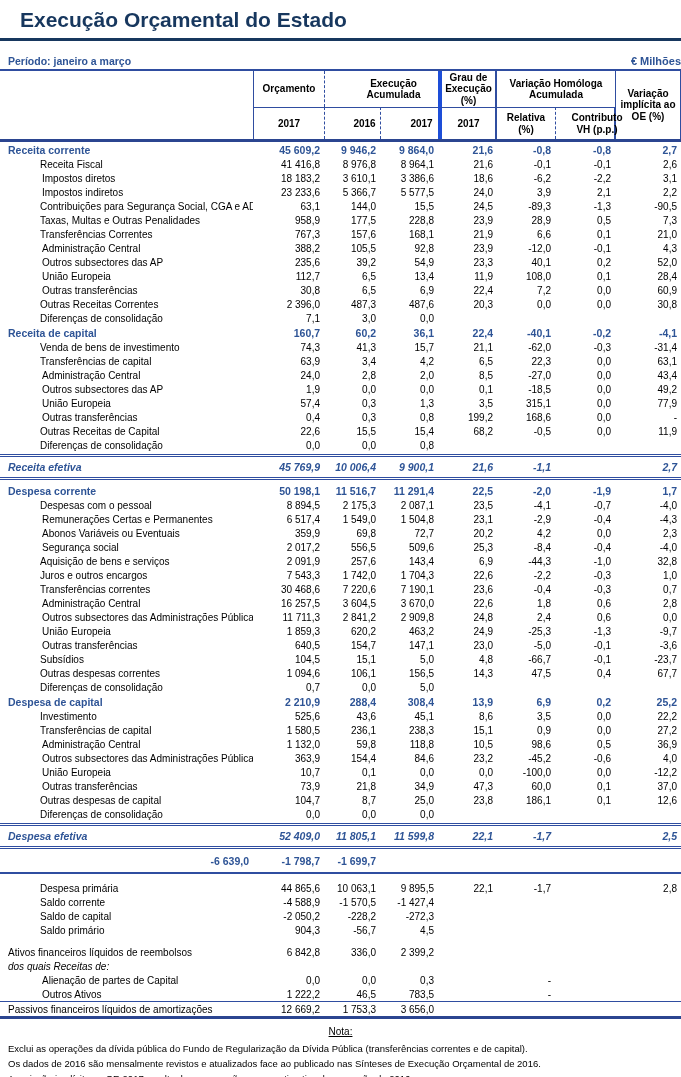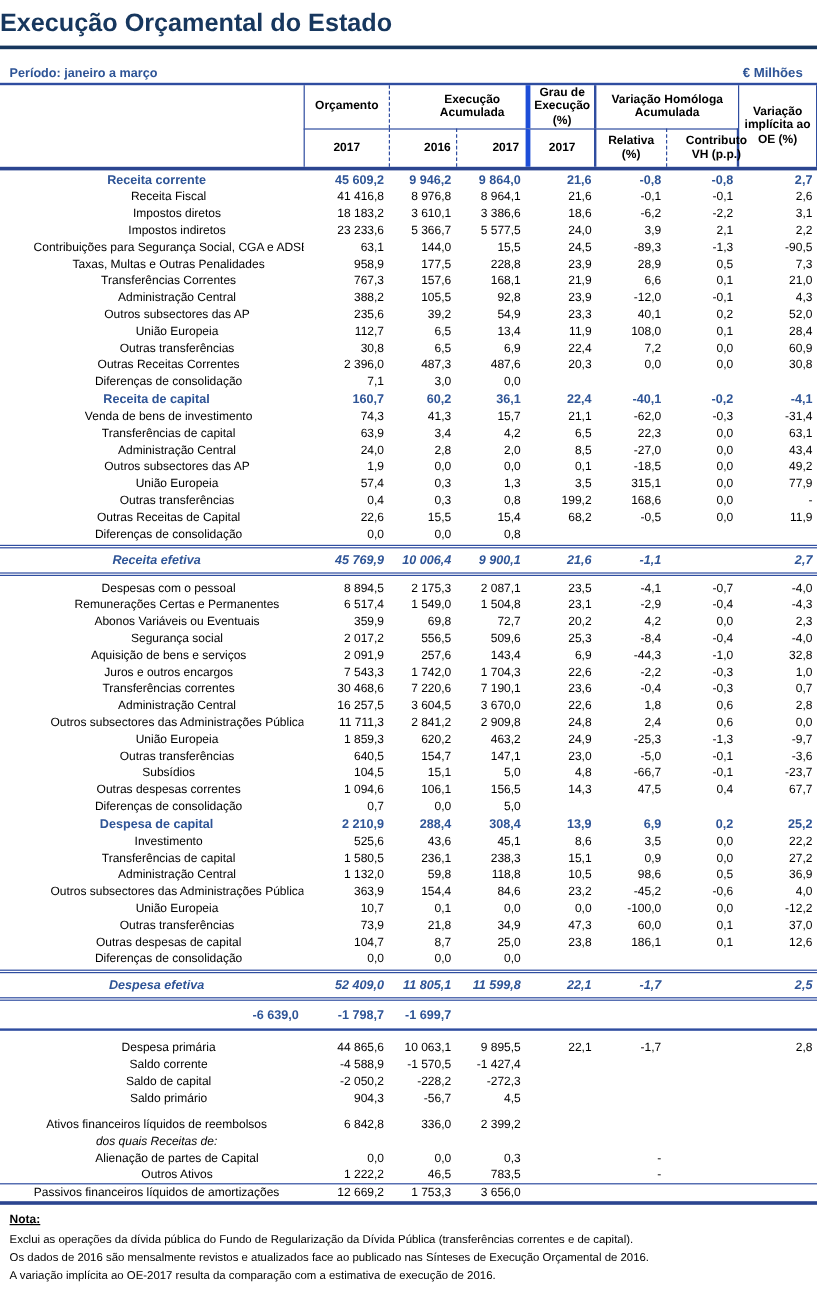--- a/index.html
+++ b/index.html
@@ -1,22 +1,22 @@
 <!DOCTYPE html>
 <html><head>
 <meta charset="utf-8">
 <style>
   html,body{margin:0;padding:0;background:#fff;}
   body{width:681px;height:1077px;font-family:"Liberation Sans",sans-serif;color:#000;position:relative;overflow:hidden;}
   .page{padding:0 0 0 0;}
 
   
-  .title{color:#17375E;font-size:21px;font-weight:bold;padding:8px 8px 4px 0;letter-spacing:0;}
+  .title{color:#17375E;font-size:21px;font-weight:bold;padding:8px 8px 4px 20px;letter-spacing:0;}
   .title-rule{border-bottom:3px solid #17375E;margin:2px 0 0 0;}
-  .period-bar{display:flex;justify-content:space-between;align-items:flex-end;padding:14px 12px 2px 8px;}
+  .period-bar{display:flex;justify-content:space-between;align-items:flex-end;padding:14px 0 2px 8px;}
   .period{color:#2E5496;font-size:10.5px;font-weight:bold;}
   .units{color:#2E5496;font-size:11px;font-weight:bold;}
   .period-rule{border-bottom:2px solid #2F4DA0;}
 
   
   .thead{display:grid;grid-template-columns:253px 71px 56px 58px 59px 58px 60px 66px;border-bottom:3px solid #2B4590;}
   .hcell{color:#000;font-size:10px;font-weight:bold;text-align:center;display:flex;align-items:center;justify-content:center;padding:2px 2px;line-height:1.15;box-sizing:border-box;}
   .g-row{height:36px;}
   .y-row{height:32px;}
   .sl{border-left:1px solid #2F4DA0;}
@@ -25,38 +25,38 @@
   .hr2{border-right:2px solid #2F4DA0;}
   .sr{border-right:1px solid #2F4DA0;}
   .ht{border-top:1px solid #2F4DA0;}
   .span2{grid-column:span 2;}
   .rowspan2{grid-row:span 2;}
   .noborder{border:none;}
 
   
   .tbody{border-bottom:3px solid #2B4590;}
   .trow{display:grid;grid-template-columns:253px 71px 56px 58px 59px 58px 60px 66px;height:14px;align-items:center;}
-  .trow .lab{font-size:10px;white-space:nowrap;overflow:hidden;text-align:center;}
+  .trow .lab{font-size:10px;white-space:nowrap;overflow:hidden;}
   .trow .cell{font-size:10px;text-align:right;padding-right:4px;white-space:nowrap;}
   .ind0 .lab{padding-left:8px;}
-  .ind1 .lab{padding-left:28px;}
+  .ind1 .lab{padding-left:40px;}
   .ind2 .lab{padding-left:42px;}
   .trow.section{height:15px;}
   .trow.section .lab,.trow.section .cell{color:#2E5496;font-weight:bold;font-size:10.5px;}
   .trow.total{height:16px;border-top:3px double #2F4DA0;border-bottom:3px double #2F4DA0;padding:2px 0;margin:2px 0 3px 0;font-style:italic;}
   .trow.total .lab,.trow.total .cell{color:#2E5496;font-weight:bold;font-size:10.5px;}
   .trow.saldo{height:16px;border-bottom:2px solid #2F4DA0;padding:1px 0 3px 0;margin-bottom:7px;}
   .trow.saldo .lab,.trow.saldo .cell{color:#2E5496;font-weight:bold;font-size:10.5px;}
   .trow.italic .lab{font-style:italic;}
   .trow.lineabove{border-top:1px solid #2F4DA0;}
   .trow.spacer{height:8px;}
 
   
   .notes{padding:7px 8px 0 8px;}
-  .notes .nhead{font-size:10px;font-weight:bold;text-decoration:underline;margin-bottom:6px;}
+  .notes .nhead{font-size:10px;font-weight:normal;text-decoration:underline;margin-bottom:6px;text-align:center;}
   .notes .nline{font-size:9.5px;margin-bottom:4px;}
 </style>
 </head>
 <body>
 
 <div class="page">
 
   <div class="title">Execução Orçamental do Estado</div>
   <div class="title-rule"></div>
 
@@ -308,20 +308,30 @@
       <div class="trow total ind0">
         <span class="lab">Receita efetiva</span>
         <span class="cell">45 769,9</span>
         <span class="cell">10 006,4</span>
         <span class="cell">9 900,1</span>
         <span class="cell">21,6</span>
         <span class="cell">-1,1</span>
         <span class="cell"></span>
         <span class="cell">2,7</span>
       </div>
+      <div class="trow section ind0">
+        <span class="lab">Despesa corrente</span>
+        <span class="cell">50 198,1</span>
+        <span class="cell">11 516,7</span>
+        <span class="cell">11 291,4</span>
+        <span class="cell">22,5</span>
+        <span class="cell">-2,0</span>
+        <span class="cell">-1,9</span>
+        <span class="cell">1,7</span>
+      </div>
       <div class="trow item ind1">
         <span class="lab">Despesas com o pessoal</span>
         <span class="cell">8 894,5</span>
         <span class="cell">2 175,3</span>
         <span class="cell">2 087,1</span>
         <span class="cell">23,5</span>
         <span class="cell">-4,1</span>
         <span class="cell">-0,7</span>
         <span class="cell">-4,0</span>
       </div>

